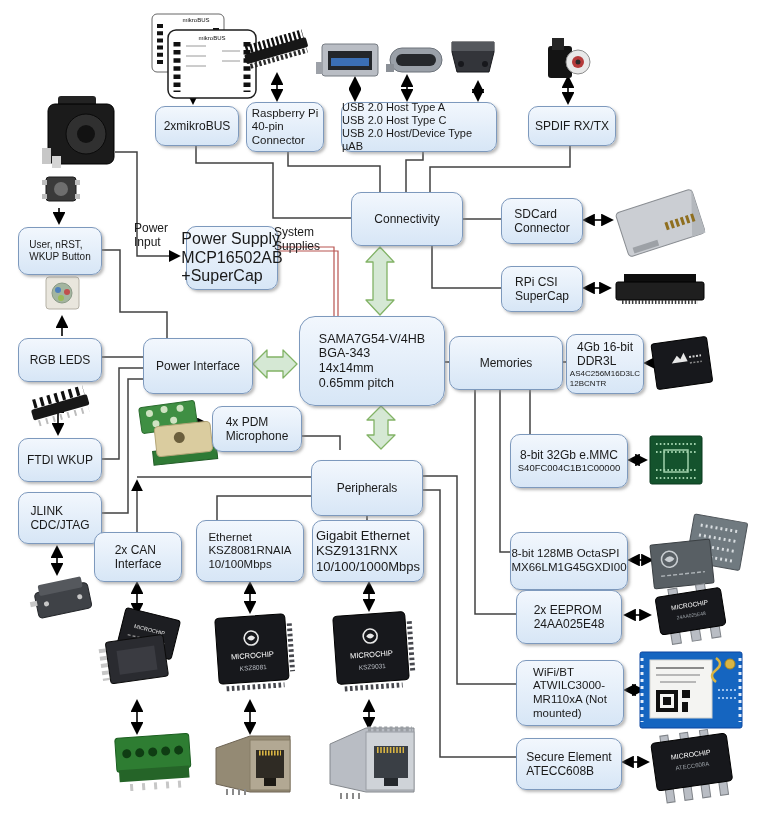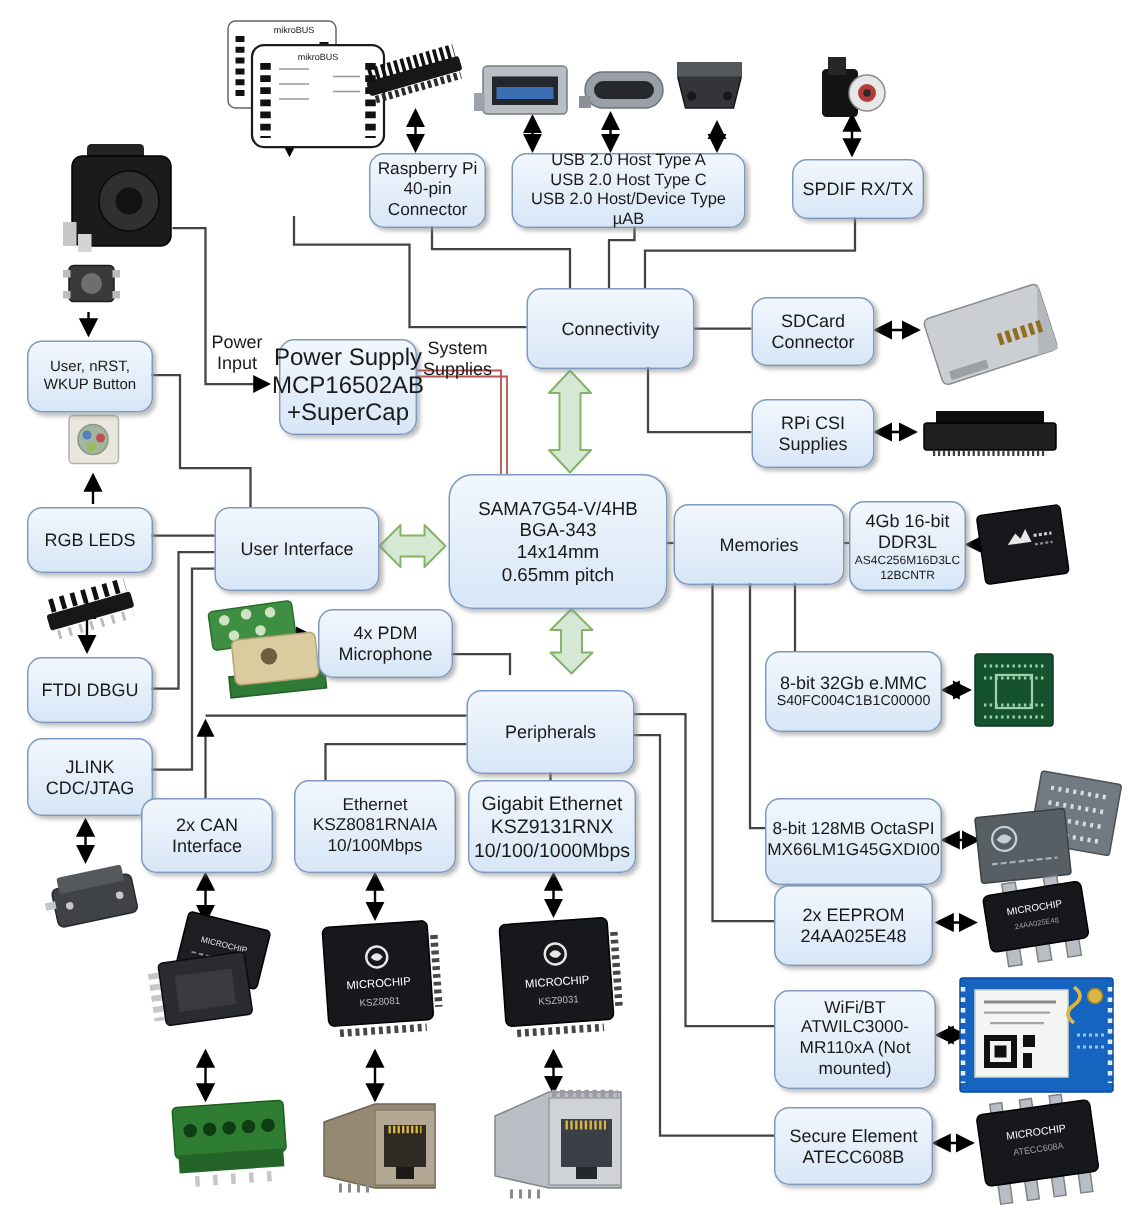--- a/index.html
+++ b/index.html
@@ -3,24 +3,24 @@
 <meta charset="utf-8">
 <style>
   html,body{margin:0;padding:0;background:#fff;}
   .stage{position:relative;width:758px;height:817px;background:#ffffff;overflow:hidden;
          font-family:"Liberation Sans",sans-serif;color:#1a1a1a;}
   svg.layer{position:absolute;left:0;top:0;}
   .node{position:absolute;display:flex;flex-direction:column;align-items:center;justify-content:center;
         background:linear-gradient(180deg,#f2f7fd 0%,#d7e6f6 100%);
         border:1px solid #7d99bd;border-radius:10px;
         box-shadow:2px 2px 3px rgba(140,140,140,.6);
-        font-size:12px;line-height:1.18;text-align:center;z-index:2;}
+        font-size:12px;line-height:1.18;z-index:2;}
   .node span{display:block;white-space:pre-line;}
   .node .part{font-size:8px;line-height:1.15;margin-top:1px;}
-  .freelabel{position:absolute;font-size:12px;line-height:1.15;text-align:center;
+  .freelabel{position:absolute;font-size:12px;line-height:1.15;
              white-space:pre-line;z-index:2;}
 </style>
 </head>
 <body>
 
 <div class="stage">
 
 <svg class="layer" width="758" height="817" viewBox="0 0 758 817">
   <defs>
     <marker id="ah" viewBox="0 0 10 10" refX="8.5" refY="5" markerWidth="8" markerHeight="8" orient="auto-start-reverse">
@@ -344,20 +344,23 @@
 
   <g transform="rotate(-12 60 600)">
     <rect x="36" y="588" width="54" height="26" rx="4" fill="#3f4247" stroke="#24262a"></rect>
     <rect x="41" y="581" width="44" height="11" rx="2" fill="#55585d"></rect>
     <circle cx="46" cy="601" r="2.5" fill="#c7c7c7"></circle>
     <circle cx="80" cy="601" r="2.5" fill="#c7c7c7"></circle>
     <rect x="30" y="596" width="7" height="5" fill="#c7c7c7"></rect>
   </g>
 </svg>
 
+  <div class="node" style="left:155px;top:106px;width:82px;height:38px">
+      <span>2xmikroBUS</span>
+    </div>
   <div class="node" style="left:246px;top:102px;width:76px;height:48px;font-size:11.5px">
       <span>Raspberry Pi
 40-pin
 Connector</span>
     </div>
   <div class="node" style="left:341px;top:102px;width:154px;height:48px;font-size:11px">
       <span>USB 2.0 Host Type A
 USB 2.0 Host Type C
 USB 2.0 Host/Device Type µAB</span>
     </div>
@@ -366,54 +369,54 @@
     </div>
   <div class="node" style="left:528px;top:106px;width:86px;height:38px">
       <span>SPDIF RX/TX</span>
     </div>
   <div class="node" style="left:501px;top:198px;width:80px;height:44px">
       <span>SDCard
 Connector</span>
     </div>
   <div class="node" style="left:501px;top:266px;width:80px;height:44px">
       <span>RPi CSI
-Supplies</span>
+SuperCap</span>
     </div>
   <div class="node" style="left:18px;top:227px;width:82px;height:46px;font-size:10px">
       <span>User, nRST,
 WKUP Button</span>
     </div>
   <div class="node" style="left:186px;top:226px;width:90px;height:62px;font-size:16px">
       <span>Power Supply
 MCP16502AB
 +SuperCap</span>
     </div>
   <div class="node" style="left:18px;top:338px;width:82px;height:42px">
       <span>RGB LEDS</span>
     </div>
   <div class="node" style="left:143px;top:338px;width:108px;height:54px">
-      <span>User Interface</span>
+      <span>Power Interface</span>
     </div>
   <div class="node" style="left:299px;top:316px;width:144px;height:88px;border-radius:16px;font-size:12.5px">
       <span>SAMA7G54-V/4HB
 BGA-343
 14x14mm
 0.65mm pitch</span>
     </div>
   <div class="node" style="left:449px;top:336px;width:112px;height:52px">
       <span>Memories</span>
     </div>
   <div class="node" style="left:566px;top:334px;width:76px;height:58px">
       <span>4Gb 16-bit
 DDR3L</span>
       <span class="part">AS4C256M16D3LC
 12BCNTR</span>
     </div>
   <div class="node" style="left:18px;top:438px;width:82px;height:42px">
-      <span>FTDI DBGU</span>
+      <span>FTDI WKUP</span>
     </div>
   <div class="node" style="left:18px;top:492px;width:82px;height:50px">
       <span>JLINK
 CDC/JTAG</span>
     </div>
   <div class="node" style="left:212px;top:406px;width:88px;height:44px">
       <span>4x PDM
 Microphone</span>
     </div>
   <div class="node" style="left:311px;top:460px;width:110px;height:54px">

